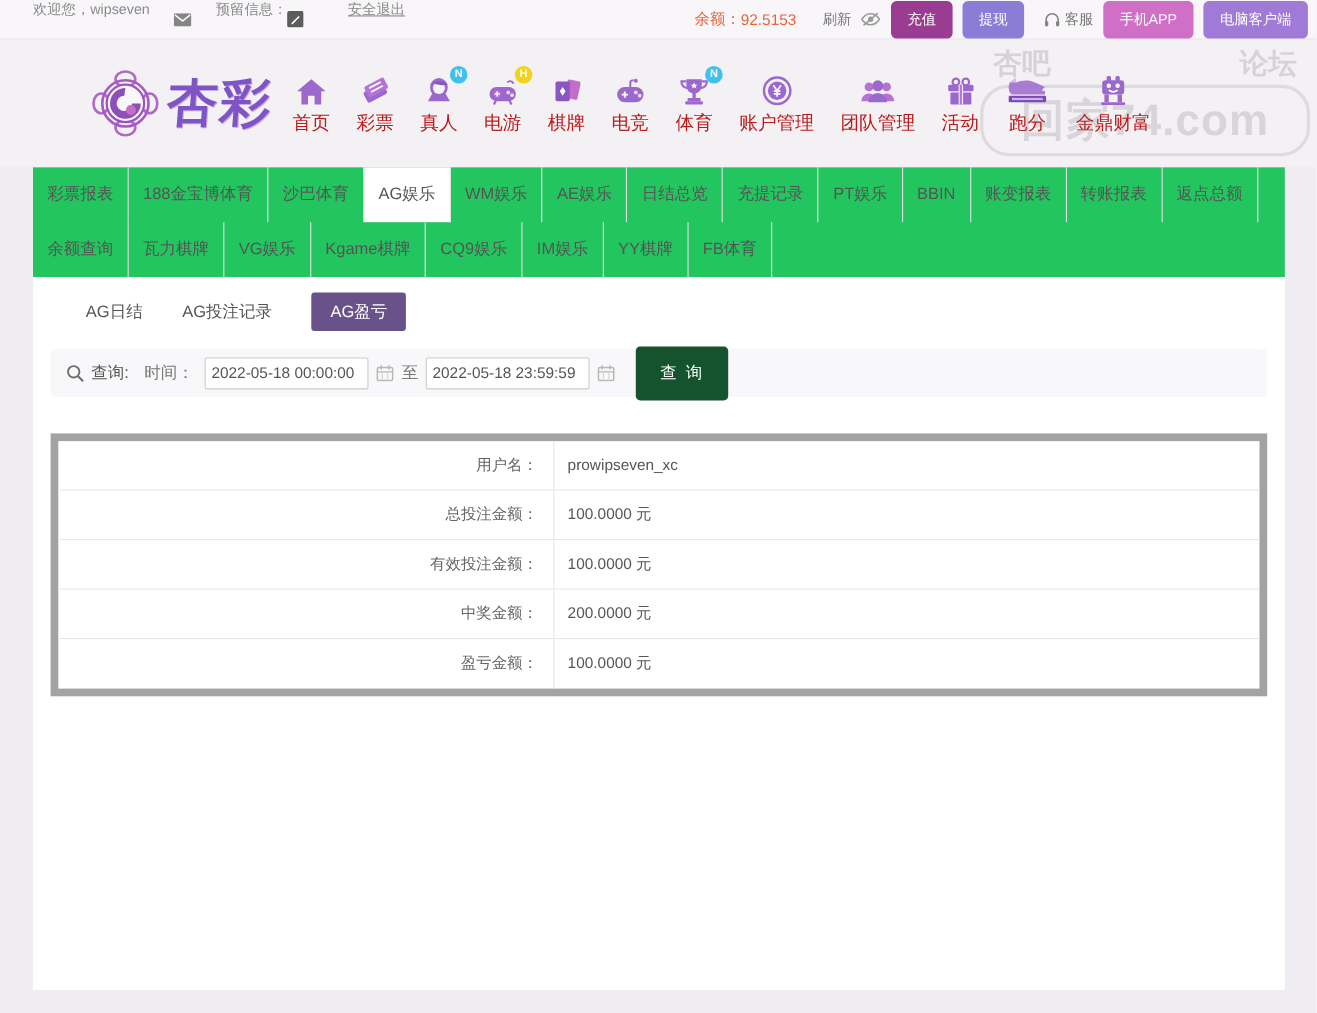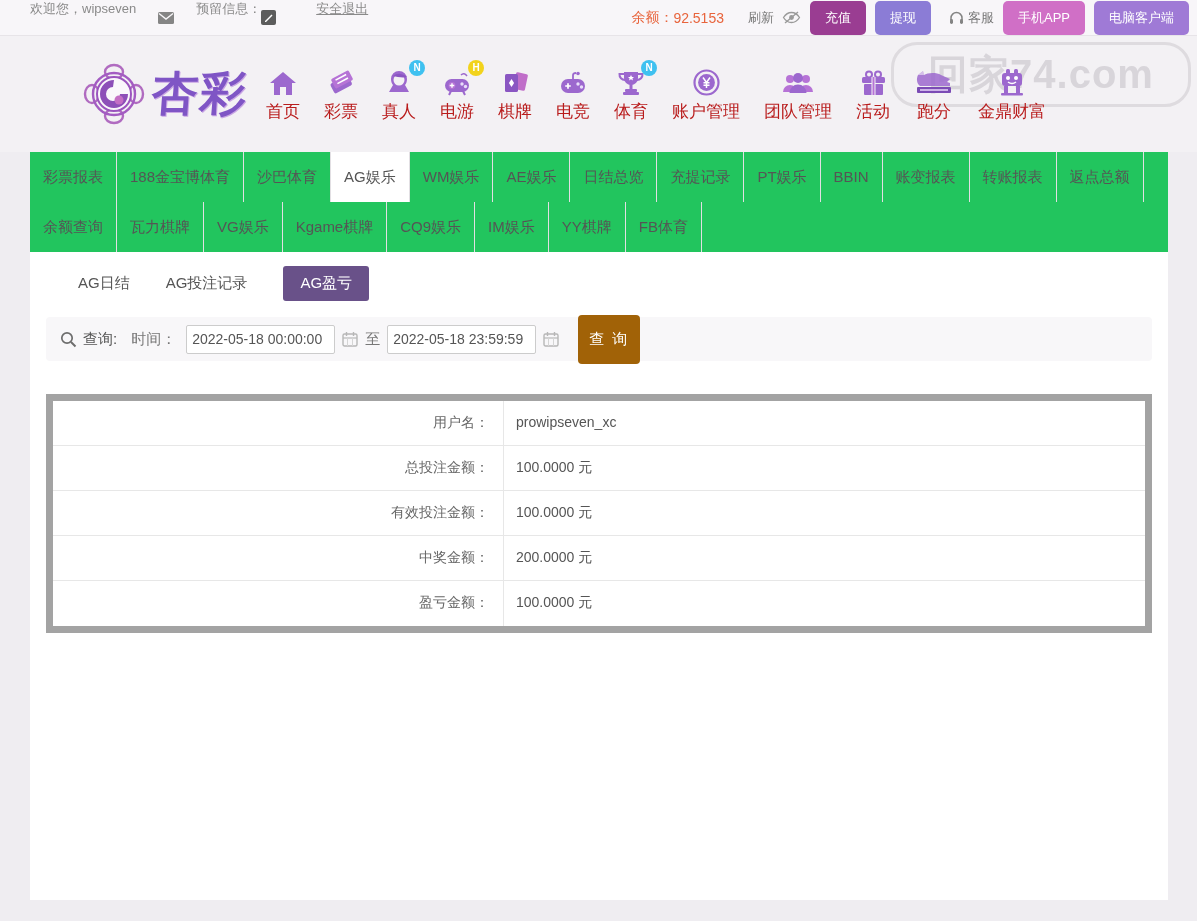--- a/index.html
+++ b/index.html
@@ -76,21 +76,21 @@
     display:flex; align-items:center; padding-left:14px; font-size:15px; color:#555;
   }
   .searchbar .lbl-time { color:#777; margin:0 10px 0 14px; }
   .time-input {
     width:149px; height:29px; border:1px solid #ccc; border-radius:2px; background:#fff;
     font-size:14px; color:#555; padding:0 5px; font-family:"Liberation Sans","DejaVu Sans",sans-serif;
   }
   .cal { margin:0 7px; display:inline-flex; cursor:pointer; }
   .to-label { color:#777; margin-right:7px; }
   .search-btn {
-    margin-left:12px; height:49px; padding:0 11px; background:#a16207; border:none; border-radius:4px;
+    margin-left:12px; height:49px; padding:0 22px; background:#14532d; border:none; border-radius:4px;
     color:#fff; font-size:15px; letter-spacing:2px; cursor:pointer;
     font-family:"Liberation Sans","DejaVu Sans",sans-serif;
   }
 
   
   .report { margin:33px 16px 0; border:7px solid #a3a3a3; }
   .r-row { display:flex; height:45px; border-bottom:1px solid #e7e7e7; }
   .r-row:last-child { border-bottom:none; }
   .r-label {
     width:451px; text-align:right; line-height:43px; padding-right:14px;
@@ -144,20 +144,24 @@
       <span>客服</span>
     </span>
     <button class="tb-btn btn-mobile">手机APP</button>
     <button class="tb-btn btn-pc">电脑客户端</button>
   </div>
 </div>
 
 <div class="header">
 
   <div class="watermark">
+    <div class="wm-row">
+      <span>杏吧</span>
+      <span>论坛</span>
+    </div>
     <div class="wm-main">回家74.com</div>
   </div>
 
   <div class="logo">
     <span>
       <svg width="64" height="64" viewBox="0 0 64 64">
         <g fill="none" stroke="#b06bc0" stroke-width="2.4">
           <ellipse cx="32" cy="10" rx="9" ry="7"></ellipse>
             <ellipse cx="32" cy="54" rx="9" ry="7"></ellipse>
           <ellipse cx="10" cy="32" rx="7" ry="9"></ellipse>

